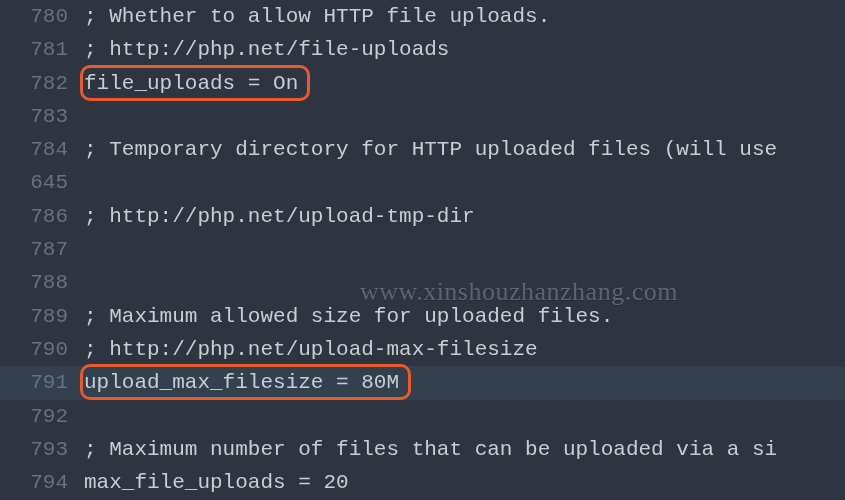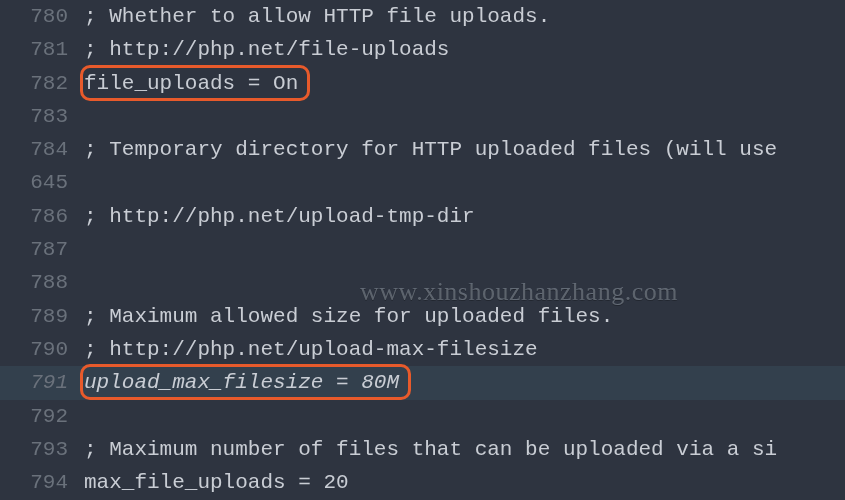--- a/index.html
+++ b/index.html
@@ -36,21 +36,20 @@
     position: relative;
   }
   .highlight-box {
     position: absolute;
     border: 3px solid #e85a2b;
     border-radius: 10px;
     pointer-events: none;
   }
   .cursor-line {
     background: #33404d;
-    font-style: italic;
   }
   .watermark {
     position: absolute;
     left: 360px;
     top: 275px;
     font-family: Georgia, "Times New Roman", serif;
     font-size: 26px;
     color: rgba(180,190,200,0.40);
     letter-spacing: 0.5px;
     pointer-events: none;

